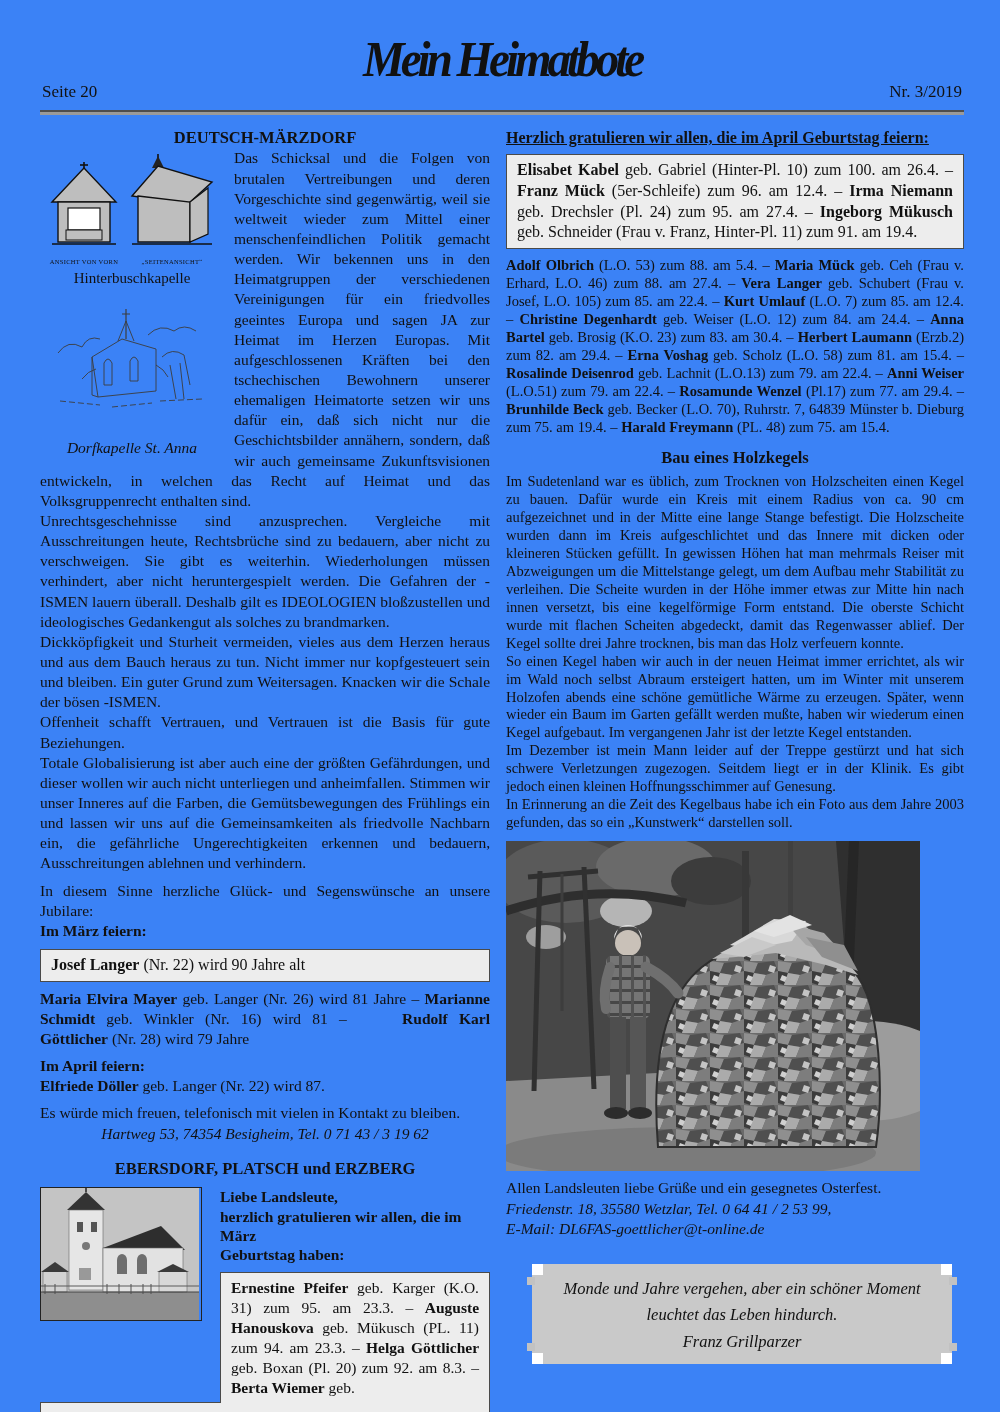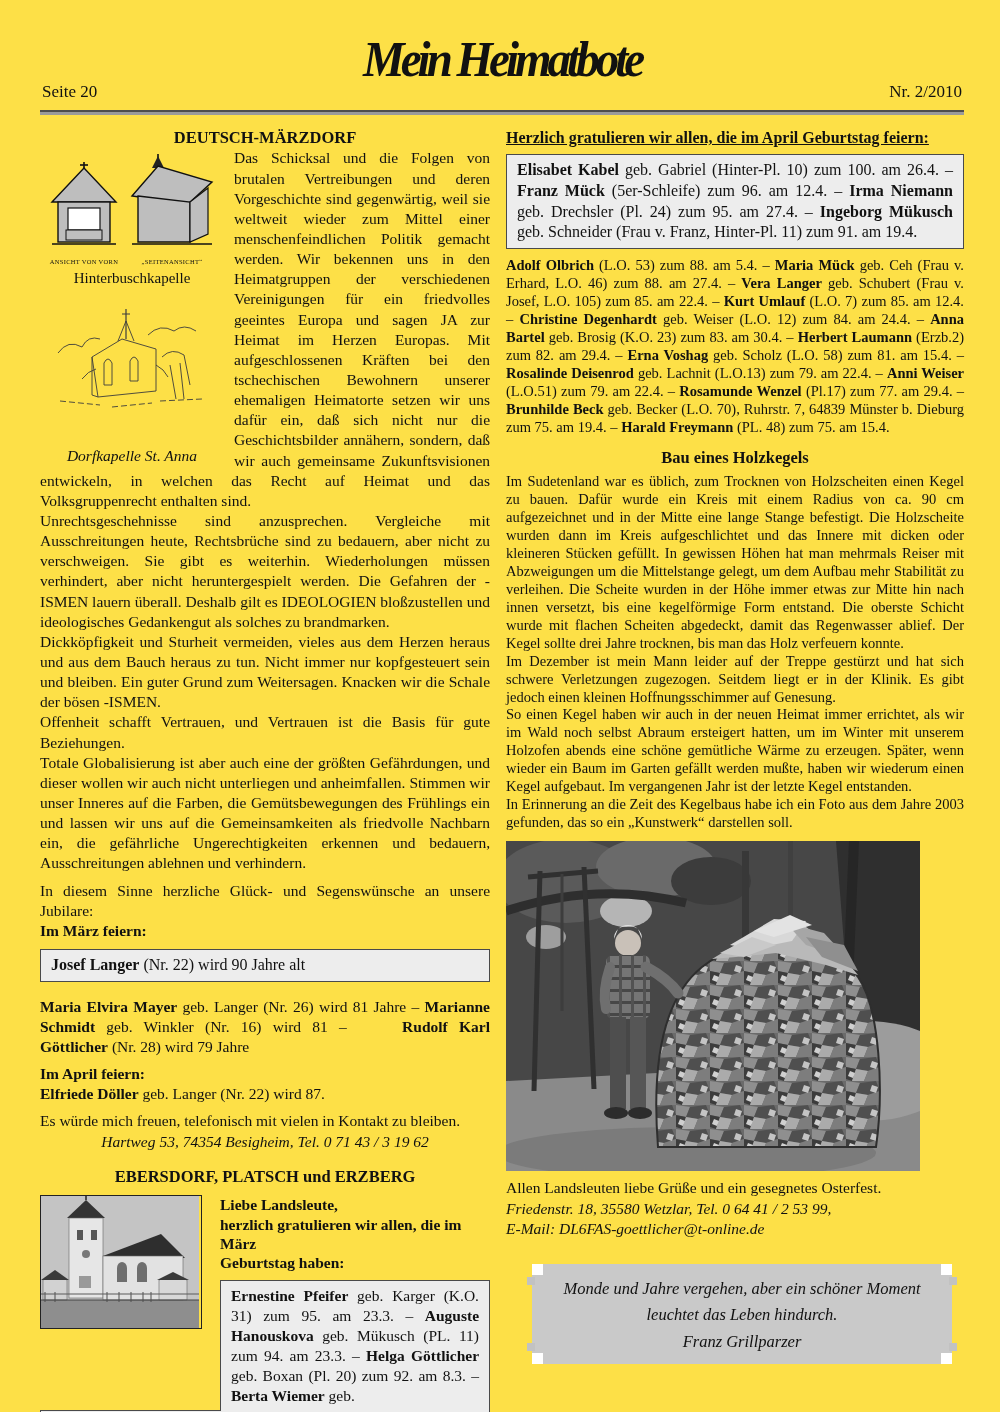--- a/index.html
+++ b/index.html
@@ -1,16 +1,16 @@
 <!DOCTYPE html>
 <html lang="de"><head>
 <meta charset="utf-8">
 <style>
   html,body{margin:0;padding:0;background:#ffffff;}
-  .page{width:1000px;height:1412px;background:#fde047;position:relative;overflow:hidden;
+  .page{width:1000px;height:1412px;background:#3b82f6;position:relative;overflow:hidden;
         box-sizing:border-box;padding:28px 36px 0 40px;color:#111;
         font-family:"Liberation Serif","DejaVu Serif",serif;}
   
   .header{position:relative;height:80px;}
   .masthead{position:absolute;left:0;right:0;top:2px;text-align:center;
             font-size:47px;font-weight:bold;font-style:italic;letter-spacing:-4px;
             transform:scaleY(1.08);transform-origin:top center;}
   .page-label{position:absolute;left:2px;bottom:6px;font-size:17px;}
   .issue-label{position:absolute;right:2px;bottom:6px;font-size:17px;}
   .rule{height:3px;background:#9a9a9a;border-top:2px solid #4d4d4d;margin-top:2px;}
@@ -22,25 +22,25 @@
   .sp{margin-top:7px;}
   h2{margin:0;font-size:16.5px;text-align:center;font-weight:bold;}
   .bold{font-weight:bold;}
   .italic{font-style:italic;}
   .cf::after{content:"";display:block;clear:both;}
   
   .float-imgs{float:left;width:184px;margin:4px 10px 2px 0;text-align:center;}
   .chapel-row{display:flex;align-items:flex-end;justify-content:center;gap:8px;}
   .tinycap{font-size:6.5px;letter-spacing:.3px;line-height:1;display:block;margin-top:1px;}
   .imgcap-bold{font-weight:normal;font-size:15px;margin-top:4px;text-align:center;}
-  .imgcap-italic{font-style:italic;font-size:15.5px;margin-top:20px;}
+  .imgcap-italic{font-style:italic;font-size:15.5px;margin-top:12px;}
   .dorf-wrap{margin-top:16px;}
   
   .graybox{border:1px solid #4a4a4a;background:#ededed;padding:5px 10px;}
-  .jub-box{margin:8px 0 15px;font-size:16px;}
+  .jub-box{margin:8px 0 7px;font-size:16px;}
   
   .eb-head{margin-top:14px;}
   .eb-grid{display:flex;gap:18px;margin-top:8px;}
   .church-frame{flex:0 0 160px;border:1px solid #222;line-height:0;align-self:flex-start;}
   .eb-right{flex:1;min-width:0;}
   .eb-intro{font-weight:bold;font-size:15.5px;line-height:1.25;text-align:left;}
   .eb-box1{margin-top:7px;border-bottom:none;font-size:15.5px;}
   .eb-box2{border-top:1px solid #4a4a4a;margin-top:-1px;font-size:15.5px;}
   
   .right-title{font-size:16px;font-weight:bold;margin:2px 0 7px;text-align:left;text-decoration:underline;}
@@ -63,21 +63,21 @@
   .corner.bl{left:-5px;bottom:13px}.corner.br{right:-5px;bottom:13px}
 </style>
 </head>
 <body>
 
 <div class="page">
 
   <div class="header">
     <span class="page-label">Seite 20</span>
     <div class="masthead">Mein Heimatbote</div>
-    <span class="issue-label">Nr. 2/2010</span>
+    <span class="issue-label">Nr. 3/2019</span>
   </div>
   <div class="rule"></div>
 
   <div class="columns">
 
     <div class="col-left">
       <h2>DEUTSCH-MÄRZDORF</h2>
 
       <div class="cf">
         <div class="float-imgs">
@@ -212,22 +212,22 @@
 
       <div class="graybox april-box">
         <p><span style="font-weight: bold;">Elisabet Kabel</span><span> geb. Gabriel (Hinter-Pl. 10) zum 100. am 26.4. – </span><span style="font-weight: bold;">Franz Mück</span><span> (5er-Schleife) zum 96. am 12.4. – </span><span style="font-weight: bold;">Irma Niemann</span><span> geb. Drechsler (Pl. 24) zum 95. am 27.4. – </span><span style="font-weight: bold;">Ingeborg Mükusch</span><span> geb. Schneider (Frau v. Franz, Hinter-Pl. 11) zum 91. am 19.4.</span></p>
       </div>
 
       <p class="rc-body"><span style="font-weight: bold;">Adolf Olbrich</span><span> (L.O. 53) zum 88. am 5.4. – </span><span style="font-weight: bold;">Maria Mück</span><span> geb. Ceh (Frau v. Erhard, L.O. 46) zum 88. am 27.4. – </span><span style="font-weight: bold;">Vera Langer</span><span> geb. Schubert (Frau v. Josef, L.O. 105) zum 85. am 22.4. – </span><span style="font-weight: bold;">Kurt Umlauf</span><span> (L.O. 7) zum 85. am 12.4. – </span><span style="font-weight: bold;">Christine Degenhardt</span><span> geb. Weiser (L.O. 12) zum 84. am 24.4. – </span><span style="font-weight: bold;">Anna Bartel</span><span> geb. Brosig (K.O. 23) zum 83. am 30.4. – </span><span style="font-weight: bold;">Herbert Laumann</span><span> (Erzb.2) zum 82. am 29.4. – </span><span style="font-weight: bold;">Erna Voshag</span><span> geb. Scholz (L.O. 58) zum 81. am 15.4. – </span><span style="font-weight: bold;">Rosalinde Deisenrod</span><span> geb. Lachnit (L.O.13) zum 79. am 22.4. – </span><span style="font-weight: bold;">Anni Weiser</span><span> (L.O.51) zum 79. am 22.4. – </span><span style="font-weight: bold;">Rosamunde Wenzel</span><span> (Pl.17) zum 77. am 29.4. – </span><span style="font-weight: bold;">Brunhilde Beck</span><span> geb. Becker (L.O. 70), Ruhrstr. 7, 64839 Münster b. Dieburg zum 75. am 19.4. – </span><span style="font-weight: bold;">Harald Freymann</span><span> (PL. 48) zum 75. am 15.4.</span></p>
 
       <h2 class="holz-title">Bau eines Holzkegels</h2>
       <div class="rc-body" style="margin-top:0">
         <p>Im Sudetenland war es üblich, zum Trocknen von Holzscheiten einen Kegel zu bauen. Dafür wurde ein Kreis mit einem Radius von ca. 90 cm aufgezeichnet und in der Mitte eine lange Stange befestigt. Die Holzscheite wurden dann im Kreis aufgeschlichtet und das Innere mit dicken oder kleineren Stücken gefüllt. In gewissen Höhen hat man mehrmals Reiser mit Abzweigungen um die Mittelstange gelegt, um dem Aufbau mehr Stabilität zu verleihen. Die Scheite wurden in der Höhe immer etwas zur Mitte hin nach innen versetzt, bis eine kegelförmige Form entstand. Die oberste Schicht wurde mit flachen Scheiten abgedeckt, damit das Regenwasser ablief. Der Kegel sollte drei Jahre trocknen, bis man das Holz verfeuern konnte.</p>
+        <p>So einen Kegel haben wir auch in der neuen Heimat immer errichtet, als wir im Wald noch selbst Abraum ersteigert hatten, um im Winter mit unserem Holzofen abends eine schöne gemütliche Wärme zu erzeugen. Später, wenn wieder ein Baum im Garten gefällt werden mußte, haben wir wiederum einen Kegel aufgebaut. Im vergangenen Jahr ist der letzte Kegel entstanden.</p>
         <p>Im Dezember ist mein Mann leider auf der Treppe gestürzt und hat sich schwere Verletzungen zugezogen. Seitdem liegt er in der Klinik. Es gibt jedoch einen kleinen Hoffnungsschimmer auf Genesung.</p>
-        <p>So einen Kegel haben wir auch in der neuen Heimat immer errichtet, als wir im Wald noch selbst Abraum ersteigert hatten, um im Winter mit unserem Holzofen abends eine schöne gemütliche Wärme zu erzeugen. Später, wenn wieder ein Baum im Garten gefällt werden mußte, haben wir wiederum einen Kegel aufgebaut. Im vergangenen Jahr ist der letzte Kegel entstanden.</p>
         <p>In Erinnerung an die Zeit des Kegelbaus habe ich ein Foto aus dem Jahre 2003 gefunden, das so ein „Kunstwerk“ darstellen soll.</p>
       </div>
 
       <div class="photo-wrap">
         <svg width="414" height="330" viewBox="0 0 414 330">
           <defs>
             <pattern id="logs" width="34" height="24" patternUnits="userSpaceOnUse">
               <rect width="34" height="24" fill="#6b6b6b"></rect>
               <polygon points="0,0 14,2 10,12 0,10" fill="#8f8f8f"></polygon>
               <polygon points="14,2 30,0 34,10 22,14 10,12" fill="#4f4f4f"></polygon>

